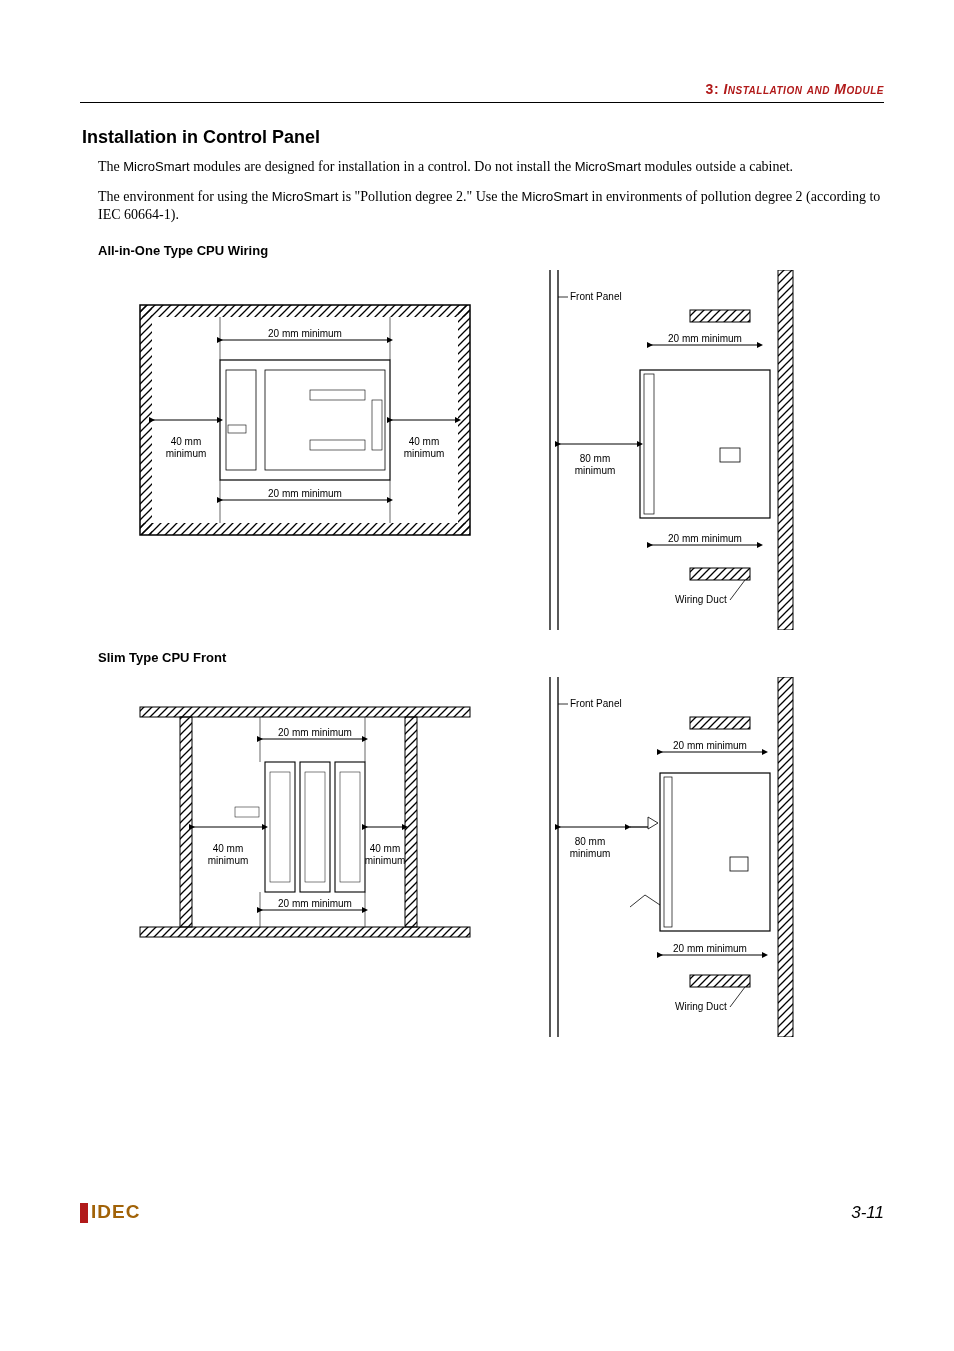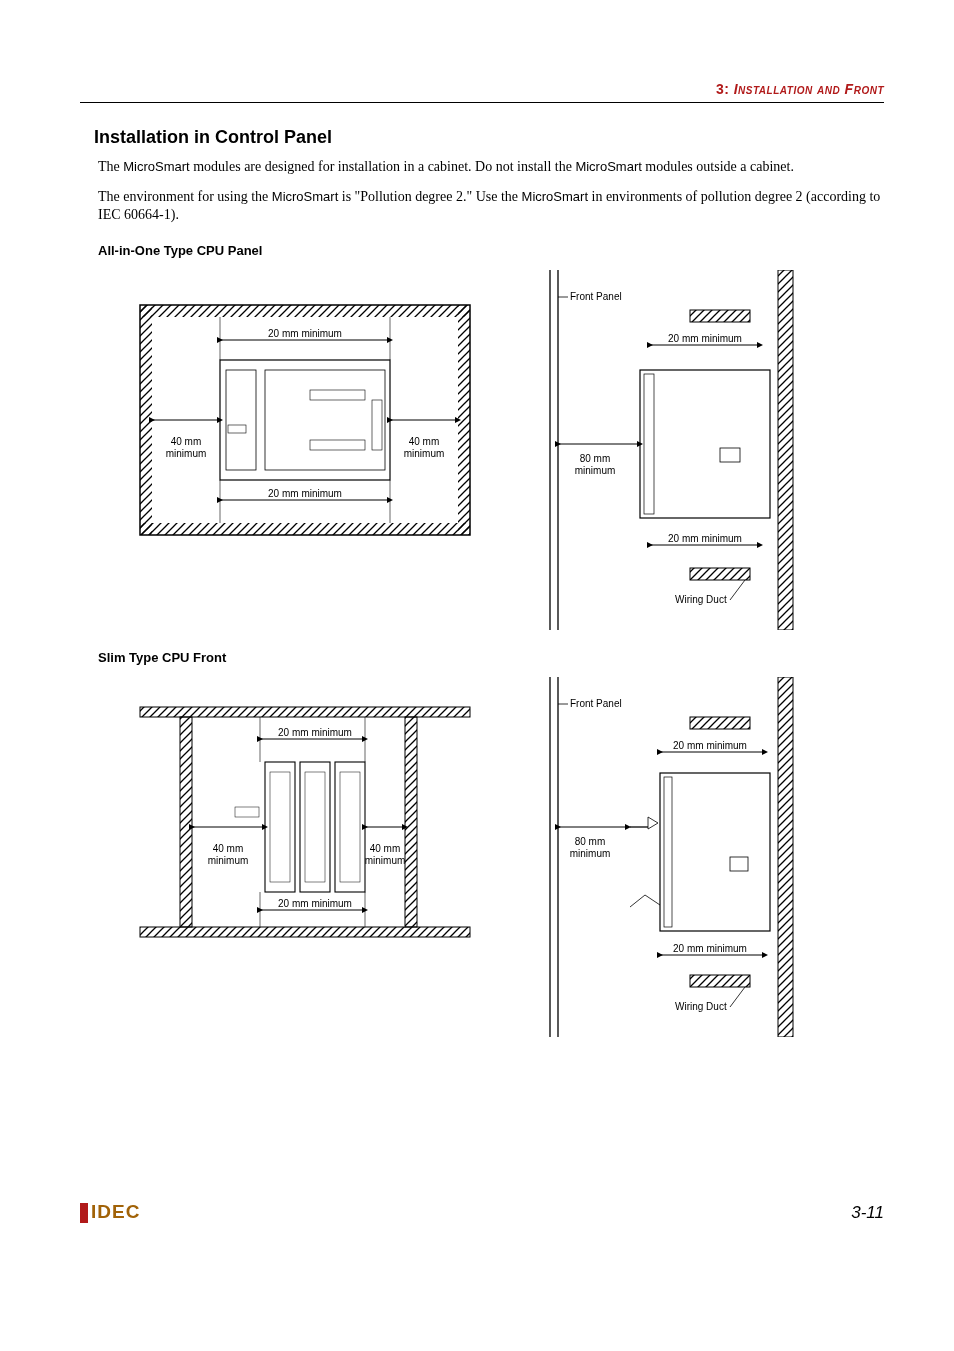--- a/index.html
+++ b/index.html
@@ -33,21 +33,21 @@
   .chapter .num {
     font-style: normal;
   }
   .smallcaps {
     font-variant: small-caps;
   }
   h1 {
     font-family: Arial, Helvetica, sans-serif;
     font-size: 18px;
     font-weight: bold;
-    margin: 0 0 10px 14px;
+    margin: 0 0 10px 2px;
   }
   p {
     font-family: "Times New Roman", serif;
     font-size: 14px;
     margin: 0 0 12px 18px;
     line-height: 1.3;
   }
   .sans {
     font-family: Arial, Helvetica, sans-serif;
     font-size: 13px;
@@ -115,36 +115,36 @@
   }
 </style>
 </head>
 <body>
 
 <div class="page">
 
   <div class="header-area">
     <span class="chapter">
       <span class="num">3:</span>
-      <span class="smallcaps">Installation and Front</span>
+      <span class="smallcaps">Installation and Module</span>
     </span>
   </div>
 
   <h1>Installation in Control Panel</h1>
 
   <p>
-    <span>The </span><span class="sans">MicroSmart</span><span> modules are designed for installation in a cabinet. Do not install the </span><span class="sans">MicroSmart</span><span> modules outside a cabinet.</span>
+    <span>The </span><span class="sans">MicroSmart</span><span> modules are designed for installation in a control. Do not install the </span><span class="sans">MicroSmart</span><span> modules outside a cabinet.</span>
   </p>
 
   <p>
     <span>The environment for using the </span><span class="sans">MicroSmart</span><span> is "Pollution degree 2." Use the </span><span class="sans">MicroSmart</span><span> in environments of pollution degree 2 (according to IEC 60664-1).</span>
   </p>
 
 
-  <h3>All-in-One Type CPU Panel</h3>
+  <h3>All-in-One Type CPU Wiring</h3>
 
   <div class="fig-row">
 
     <div class="fig-cell">
       <svg width="370" height="300" viewBox="0 0 370 300">
         <defs>
           <pattern id="hatch" patternUnits="userSpaceOnUse" width="8" height="8">
             <path d="M-2,2 l4,-4 M0,8 l8,-8 M6,10 l4,-4" stroke="#000" stroke-width="1.3"></path>
           </pattern>
           <marker id="arr" markerWidth="6" markerHeight="6" refX="3" refY="3" orient="auto">

